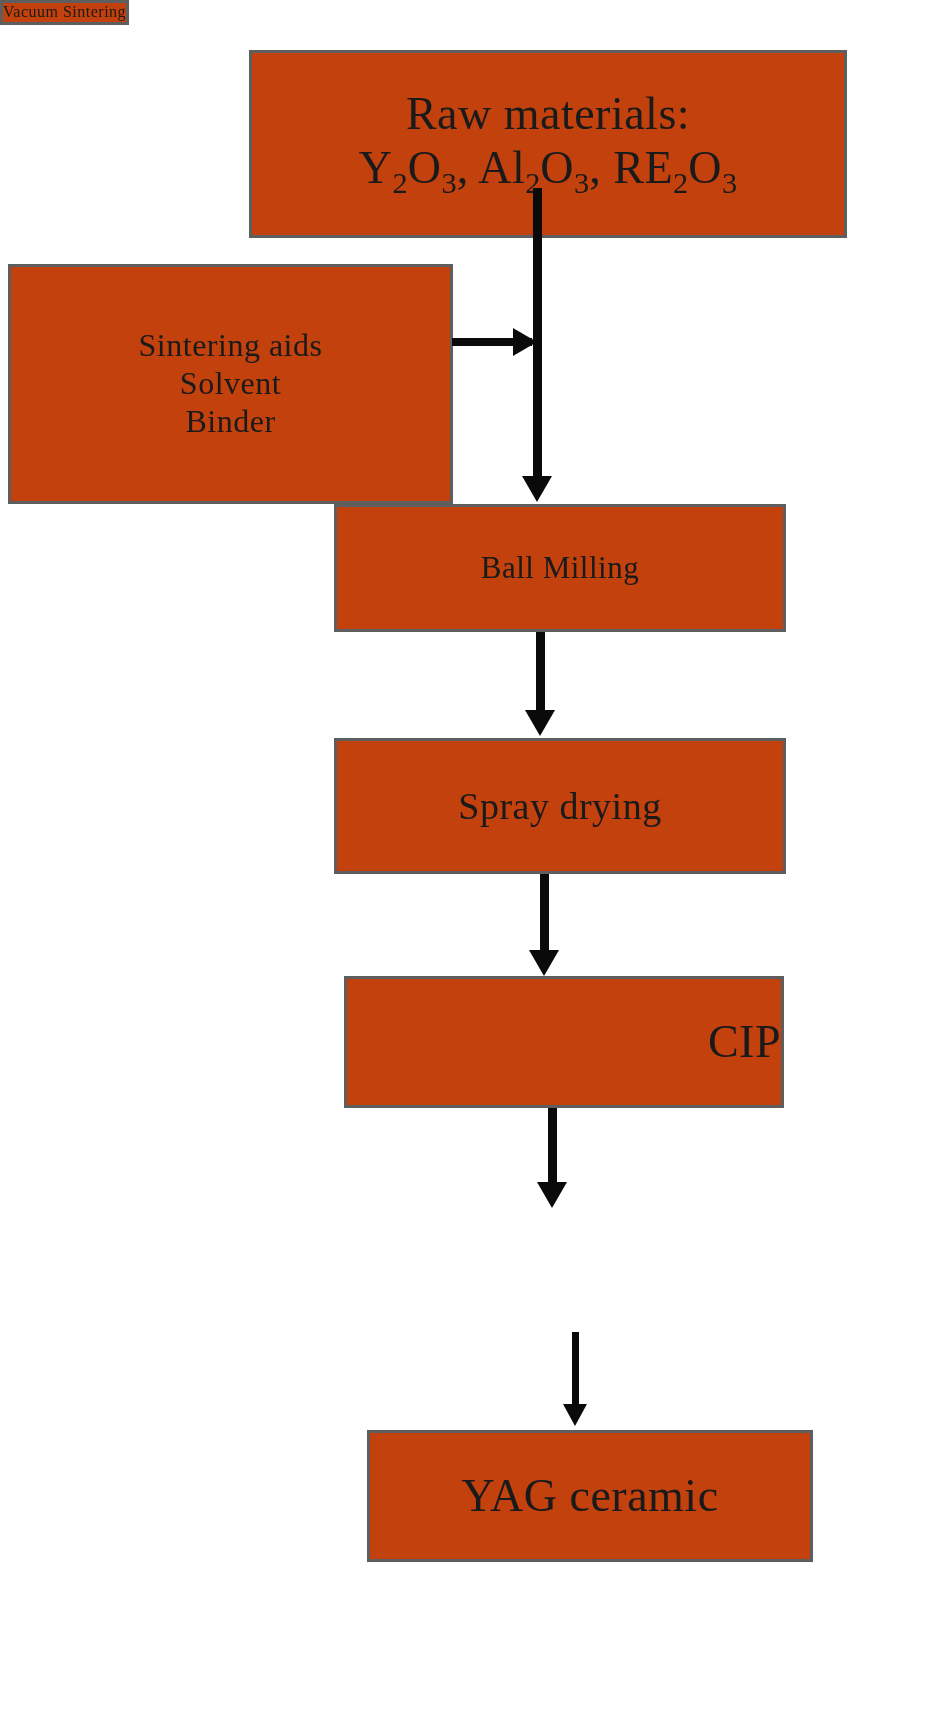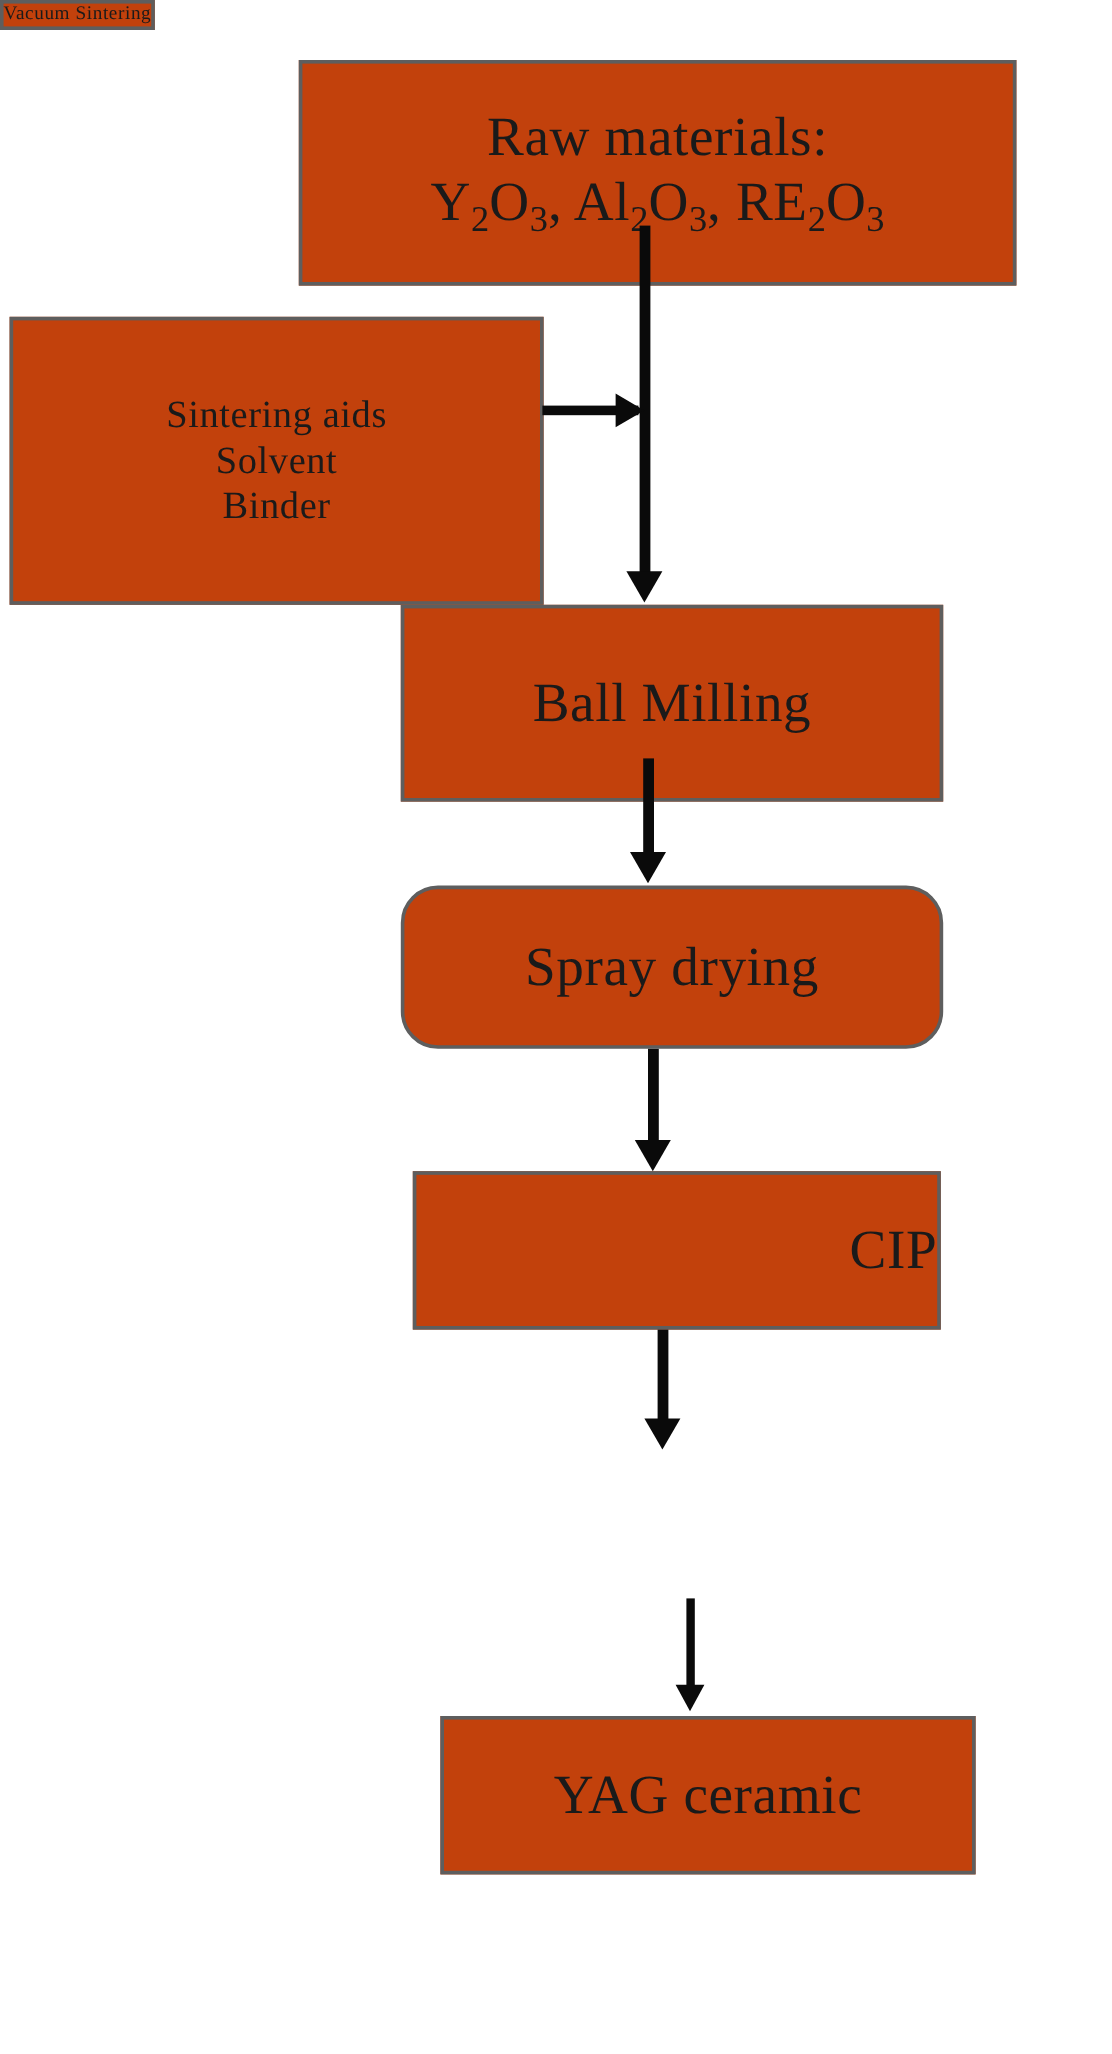--- a/index.html
+++ b/index.html
@@ -36,22 +36,22 @@
   }
   .node sub {
     font-size: 0.66em;
     vertical-align: -0.32em;
     letter-spacing: 0;
   }
 
   
   #node-raw-materials  { left: 249px; top: 2px;    width: 598px; height: 188px; font-size: 46px; margin-top: 48px; }
   #node-additives      { left: 8px;   top: 224px;  width: 445px; height: 240px; font-size: 32px; margin-top: 40px; }
-  #node-ball-milling   { left: 334px; top: 504px;  width: 452px; height: 164px; font-size: 46px; }
-  #node-spray-drying   { left: 334px; top: 738px;  width: 452px; height: 136px; font-size: 46px; border-radius: 31px; }
+  #node-ball-milling   { left: 334px; top: 504px;  width: 452px; height: 128px; font-size: 31px; }
+  #node-spray-drying   { left: 334px; top: 738px;  width: 452px; height: 136px; font-size: 38px; }
   #node-cip            { left: 344px; top: 976px;  width: 440px; height: 132px; font-size: 46px; align-items: flex-end; }
   #node-yag-ceramic    { left: 367px; top: 1430px; width: 446px; height: 132px; font-size: 46px; }
 
   
   .vline {
     position: absolute;
     background: #0a0a0a;
   }
   .hline {
     position: absolute;

